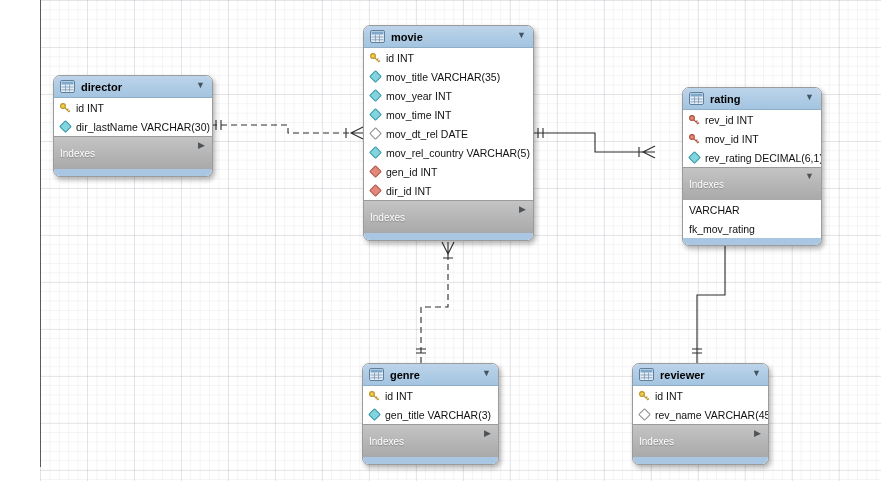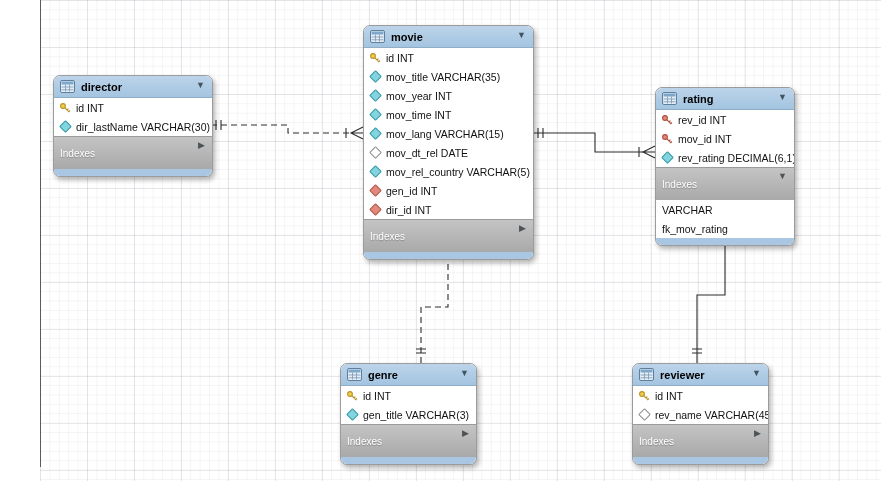--- a/index.html
+++ b/index.html
@@ -149,26 +149,20 @@
         <span class="lbl">mov_year INT</span>
       </div>
       <div class="row">
         <span class="iconbox">
           <span class="diamond d-cyan"></span>
         </span>
         <span class="lbl">mov_time INT</span>
       </div>
       <div class="row">
         <span class="iconbox">
-          <span class="diamond d-cyan"></span>
-        </span>
-        <span class="lbl">mov_lang VARCHAR(15)</span>
-      </div>
-      <div class="row">
-        <span class="iconbox">
           <span class="diamond d-open"></span>
         </span>
         <span class="lbl">mov_dt_rel DATE</span>
       </div>
       <div class="row">
         <span class="iconbox">
           <span class="diamond d-cyan"></span>
         </span>
         <span class="lbl">mov_rel_country VARCHAR(5)</span>
       </div>
@@ -183,21 +177,21 @@
           <span class="diamond d-red"></span>
         </span>
         <span class="lbl">dir_id INT</span>
       </div>
       <div class="idxbar">
       <span>Indexes</span>
       <span class="arrow">▶</span>
     </div>
       <div class="strip"></div>
     </div>
-    <div class="table" style="left: 655px; top: 87px; width: 138px;">
+    <div class="table" style="left: 682px; top: 87px; width: 138px;">
       <div class="thead">
       <span class="ticon">
   <svg width="15" height="13" viewBox="0 0 15 13">
     <rect x="0.5" y="0.5" width="14" height="12" rx="1.5" fill="#e8eef5" stroke="#5f7f9e"></rect>
     <rect x="1.5" y="1.5" width="12" height="3" fill="#7fa7c9"></rect>
     <path d="M1.5 7 H13.5 M1.5 9.8 H13.5 M5.5 4.5 V11.5 M9.5 4.5 V11.5" stroke="#8aa6bf" stroke-width="1" fill="none"></path>
   </svg></span>
       <span class="tname">rating</span>
       <span class="tri">▼</span>
     </div>
@@ -230,21 +224,21 @@
       <span class="arrow">▼</span>
     </div>
       <div class="idxrow">
         <span>VARCHAR</span>
       </div>
       <div class="idxrow">
         <span>fk_mov_rating</span>
       </div>
       <div class="strip"></div>
     </div>
-    <div class="table" style="left: 340px; top: 363px; width: 135px;">
+    <div class="table" style="left: 362px; top: 363px; width: 135px;">
       <div class="thead">
       <span class="ticon">
   <svg width="15" height="13" viewBox="0 0 15 13">
     <rect x="0.5" y="0.5" width="14" height="12" rx="1.5" fill="#e8eef5" stroke="#5f7f9e"></rect>
     <rect x="1.5" y="1.5" width="12" height="3" fill="#7fa7c9"></rect>
     <path d="M1.5 7 H13.5 M1.5 9.8 H13.5 M5.5 4.5 V11.5 M9.5 4.5 V11.5" stroke="#8aa6bf" stroke-width="1" fill="none"></path>
   </svg></span>
       <span class="tname">genre</span>
       <span class="tri">▼</span>
     </div>

